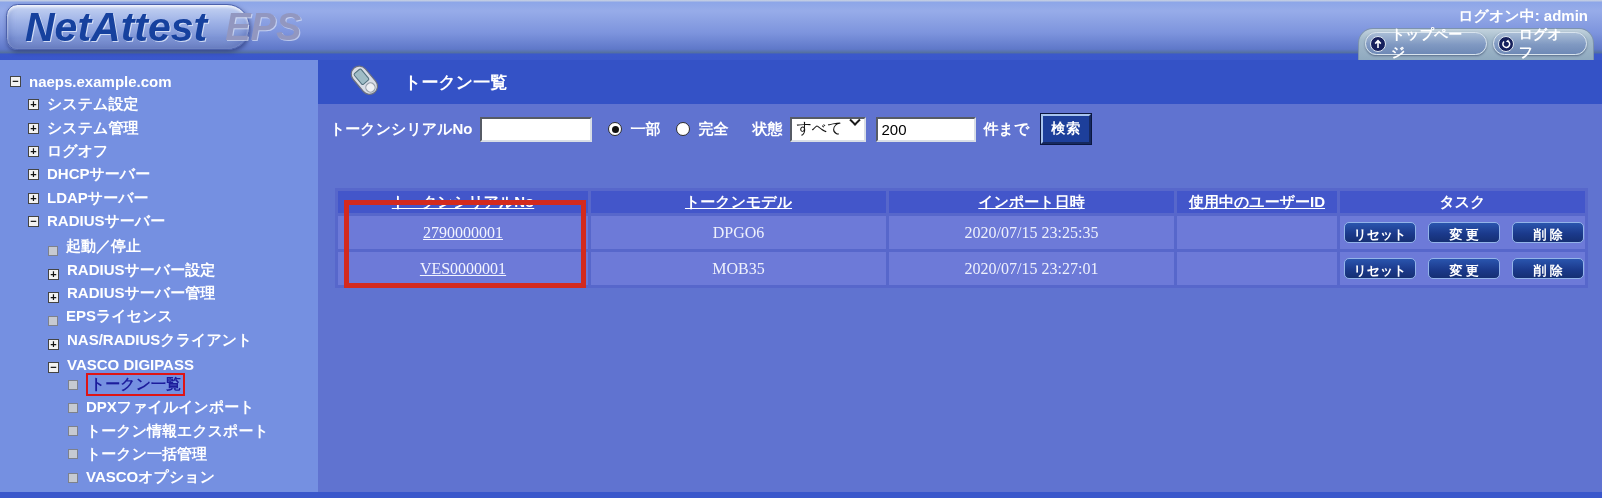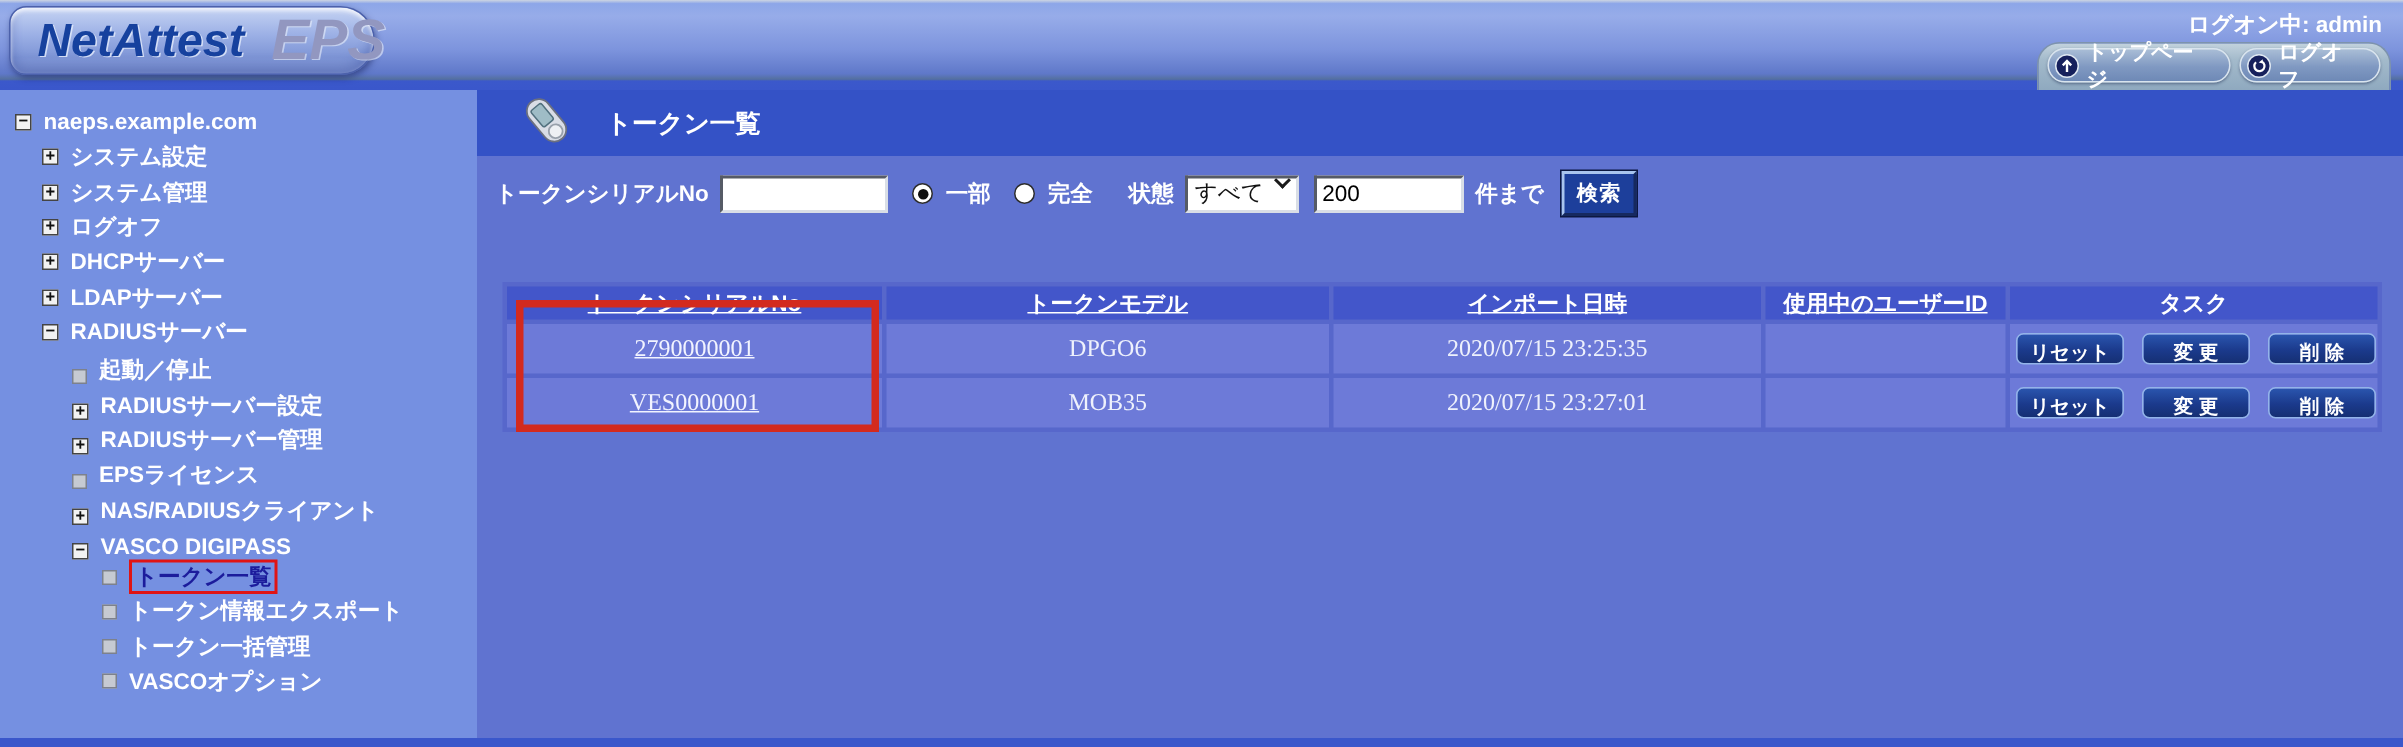--- a/index.html
+++ b/index.html
@@ -19,21 +19,21 @@
   .logo-pill {
     position: absolute; left: 6px; top: 4px; width: 244px; height: 46px;
     border-radius: 12px 24px 24px 12px;
     background: linear-gradient(180deg, #c6d4f3 0%, #9db1e6 40%, #7e95d6 75%, #8ba0dc 100%);
     border: 1px solid #4c61ab;
     box-shadow: inset 0 2px 3px rgba(255,255,255,.85), inset 0 -5px 8px rgba(40,60,140,.4),
                 1px 2px 4px rgba(15,25,80,.5);
     display: flex; align-items: center; padding-left: 18px;
   }
   .logo-brand {
-    font-style: italic; font-weight: bold; font-size: 31px; color: #16419e;
+    font-style: italic; font-weight: bold; font-size: 41px; color: #16419e;
     text-shadow: 1px 1px 0 rgba(230,238,252,.8);
   }
   .logo-product {
     font-style: italic; font-weight: bold; font-size: 38px; color: #9297c0;
     margin-left: 18px; text-shadow: 1px 1px 0 rgba(235,240,250,.6);
   }
   .login-status {
     position: absolute; top: 7px; right: 14px;
     color: #ffffff; font-size: 15px; font-weight: bold;
   }
@@ -149,21 +149,21 @@
     background: #6d7ad8; color: #eef1fc; height: 33px; text-align: center;
     font-family: "Liberation Serif", serif; font-size: 16px; white-space: nowrap; overflow: hidden;
   }
   .serial-link { text-decoration: underline; color: #f2f4ff; cursor: pointer; }
   .task-cell { font-family: "Liberation Sans", sans-serif; }
   .task-btn {
     display: inline-block; width: 72px; height: 21px; margin: 0 4px;
     background: linear-gradient(180deg, #2a55ae 0%, #1b3a8c 55%, #152f73 100%);
     border: 1px solid #93b4e9; border-radius: 5px;
     color: #ffffff; font-size: 13px; font-weight: bold; line-height: 24px;
-    cursor: pointer; font-family: Liberation Sans, sans-serif; padding: 0;
+    cursor: pointer; font-family: Liberation Serif, serif; padding: 0;
   }
 
   
   .red-box-table {
     position: absolute; left: 26px; top: 140px; width: 242px; height: 88px;
     border: 5px solid #d32a1e; z-index: 5; pointer-events: none;
   }
 
   .footer-strip {
     position: absolute; left: 0; bottom: 0; width: 1602px; height: 6px; background: #3a57cb;
@@ -248,20 +248,24 @@
     <span class="box">+</span>
     <span class="si-label">NAS/RADIUSクライアント</span>
   </div>
   <div class="si lvl2">
     <span class="box">−</span>
     <span class="si-label">VASCO DIGIPASS</span>
   </div>
   <div class="si lvl3">
     <span class="bullet"></span>
     <span class="si-label sel">トークン一覧</span>
+  </div>
+  <div class="si lvl3">
+    <span class="bullet"></span>
+    <span class="si-label">DPXファイルインポート</span>
   </div>
   <div class="si lvl3">
     <span class="bullet"></span>
     <span class="si-label">トークン情報エクスポート</span>
   </div>
   <div class="si lvl3">
     <span class="bullet"></span>
     <span class="si-label">トークン一括管理</span>
   </div>
   <div class="si lvl3">

